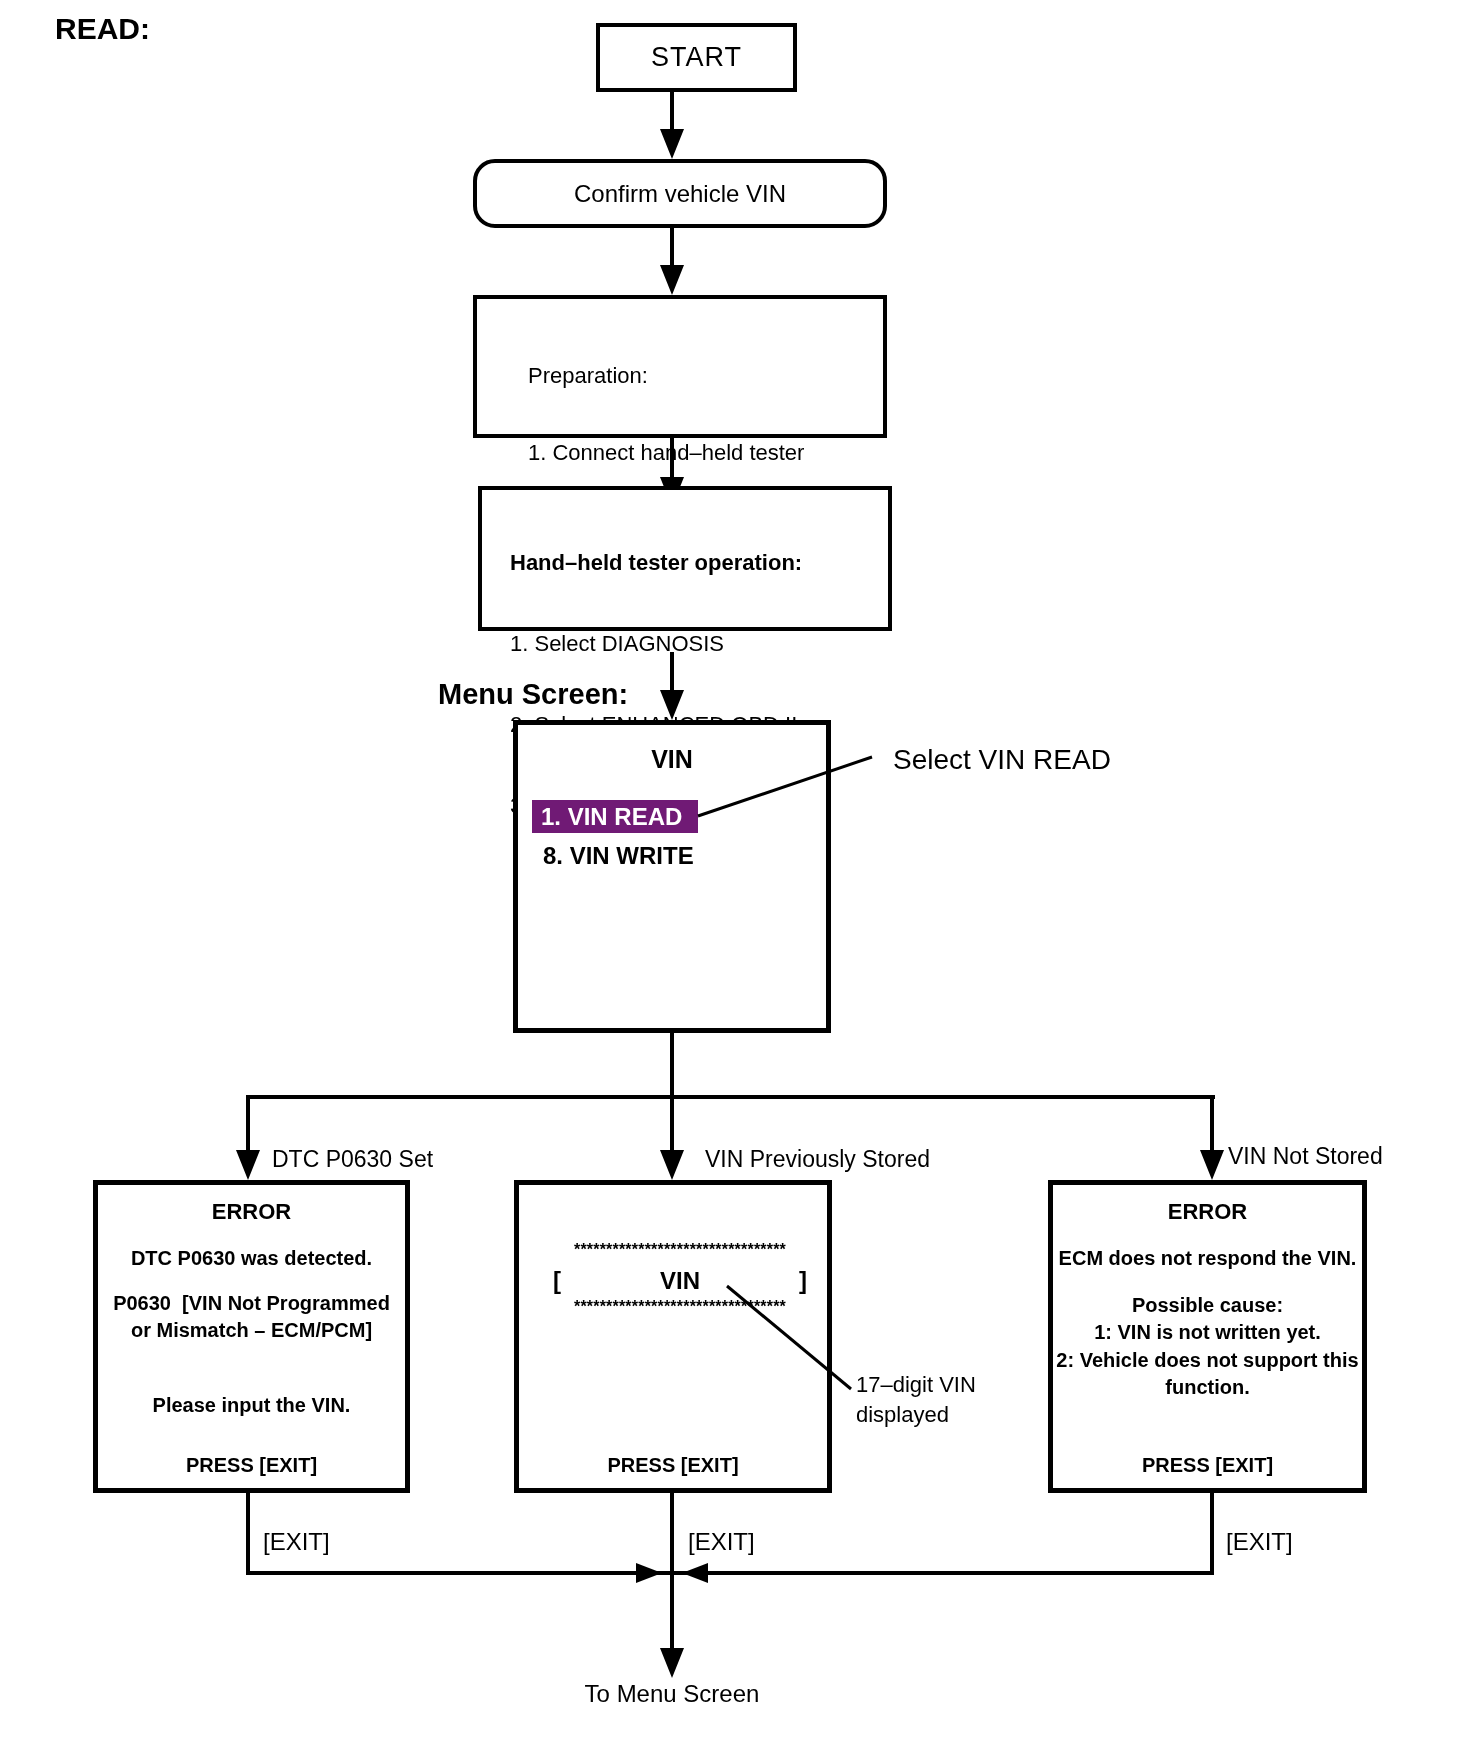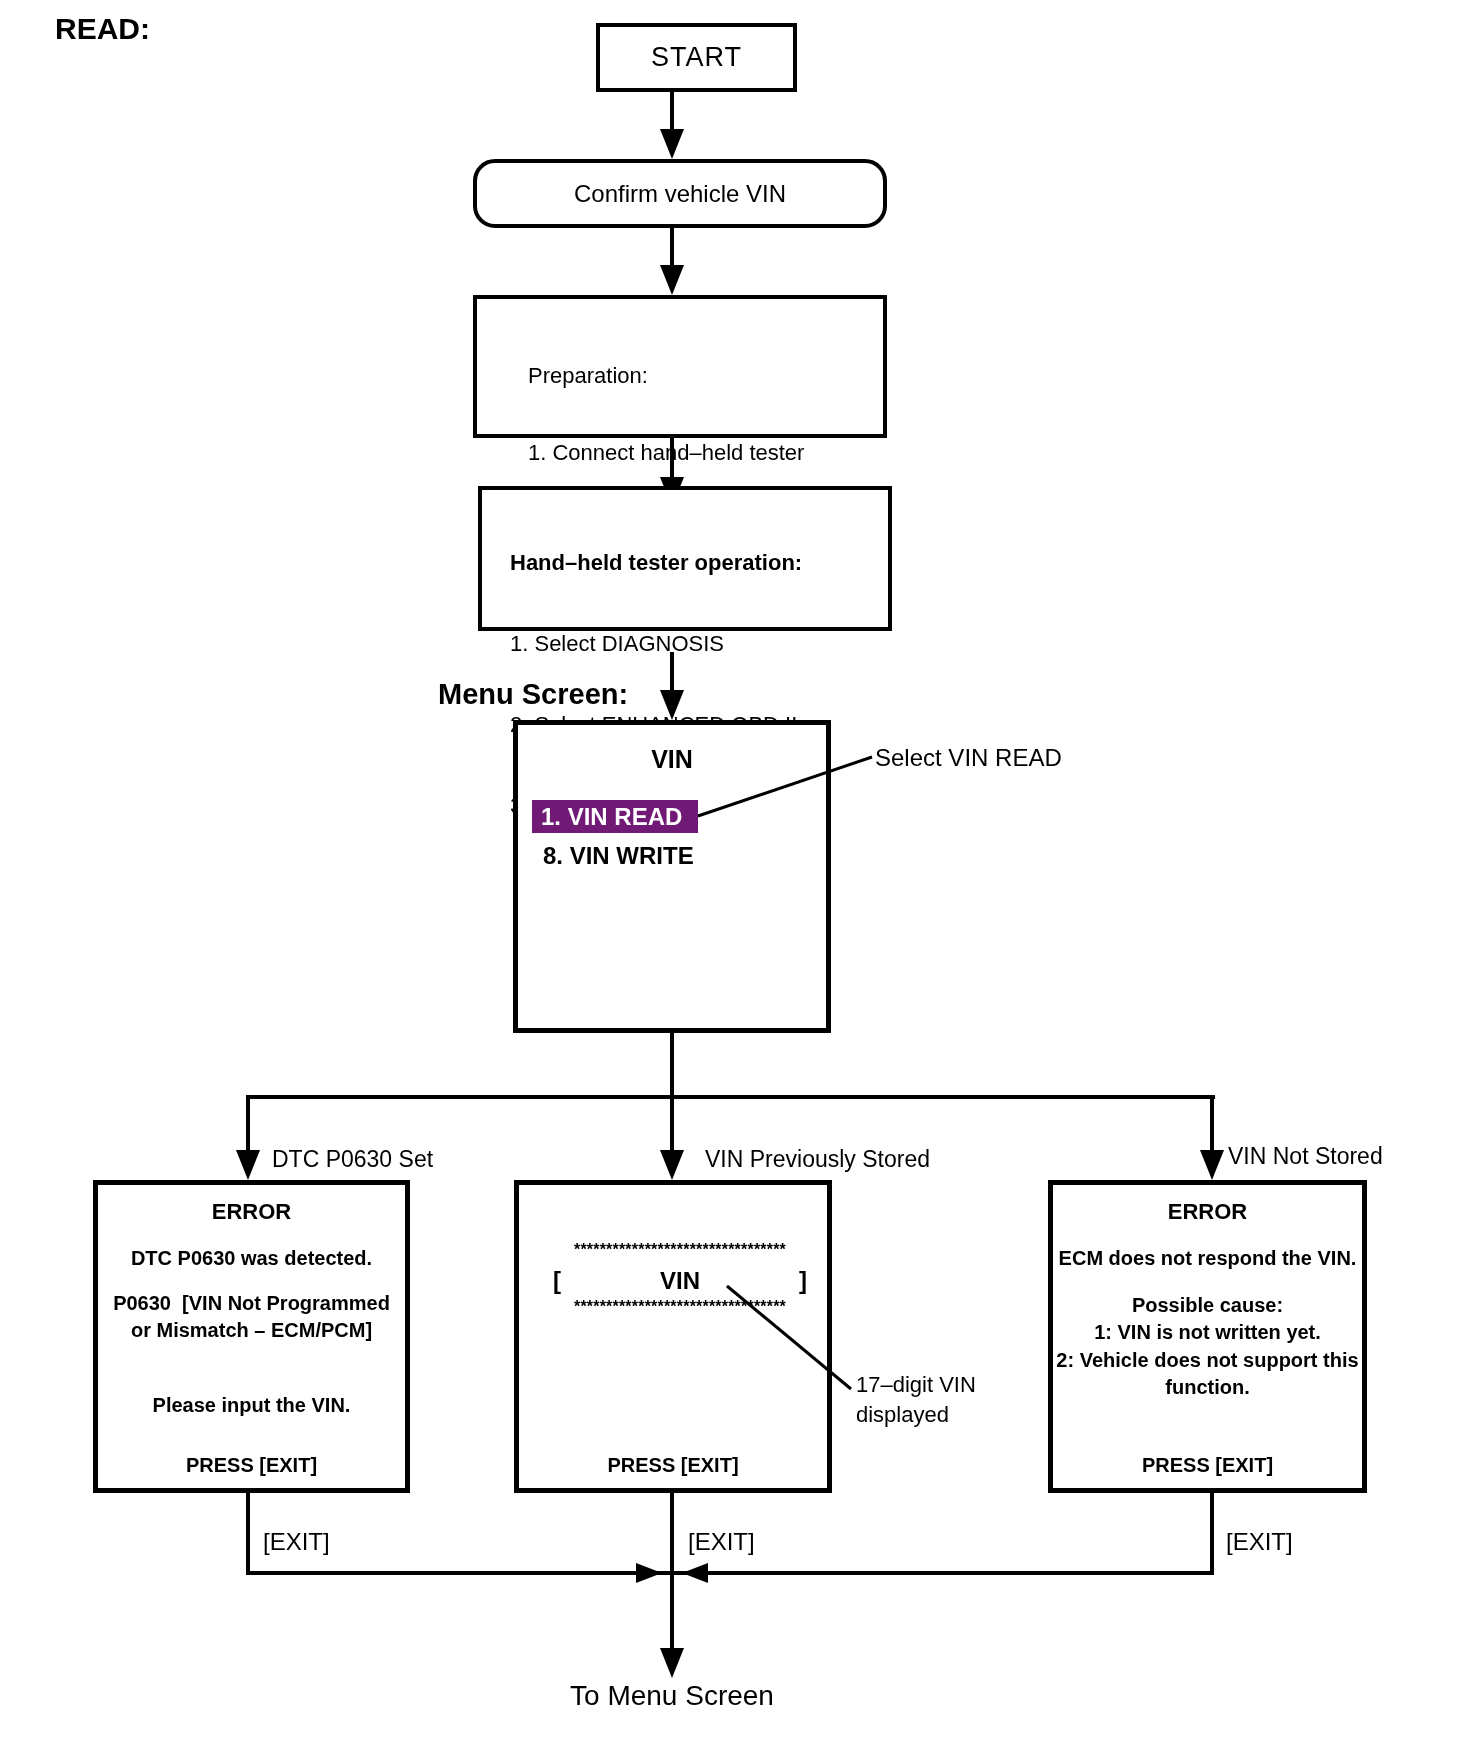--- a/index.html
+++ b/index.html
@@ -39,28 +39,28 @@
   .bl{position:absolute;left:0;right:0;text-align:center;font-weight:bold;
       font-size:20px;white-space:pre-wrap;line-height:24px;}
   .branch-label{position:absolute;font-size:23px;white-space:nowrap;}
   .exit-label{position:absolute;font-size:24px;white-space:nowrap;}
   .menu-title{position:absolute;left:0;right:0;top:20px;text-align:center;
       font-weight:bold;font-size:25px;}
   .menu-highlight{position:absolute;left:14px;top:75px;width:166px;height:33px;
       background:#701a75;color:#fff;font-weight:bold;font-size:24px;
       line-height:33px;padding-left:9px;box-sizing:border-box;white-space:nowrap;}
   .menu-item2{position:absolute;left:25px;top:117px;font-weight:bold;font-size:24px;white-space:nowrap;}
-  .callout-text{position:absolute;font-size:24px;white-space:nowrap;}
+  .callout-text{position:absolute;font-size:28px;white-space:nowrap;margin-left:18px;}
   .stars{position:absolute;left:34px;width:254px;overflow:hidden;font-weight:bold;
       font-size:16px;letter-spacing:0.2px;white-space:nowrap;text-align:center;}
   .bracket-row{position:absolute;left:34px;width:254px;display:flex;
       justify-content:space-between;align-items:center;font-weight:bold;font-size:24px;}
   .overlay{position:absolute;left:0;top:0;pointer-events:none;}
   .footer-label{position:absolute;left:522px;top:1680px;width:300px;
-      text-align:center;font-size:28px;white-space:nowrap;}
+      text-align:center;font-size:24px;white-space:nowrap;}
   .digit-note{position:absolute;left:856px;top:1370px;font-size:22px;line-height:30px;white-space:nowrap;}
 </style>
 </head>
 <body>
 
 <div class="canvas">
 
   <div class="t-big-bold" style="left:55px;top:12px;">READ:</div>
 
   <div class="fbox center-text t-start" style="left:572px;top:23px;width:201px;height:69px;margin-left:24px;">

